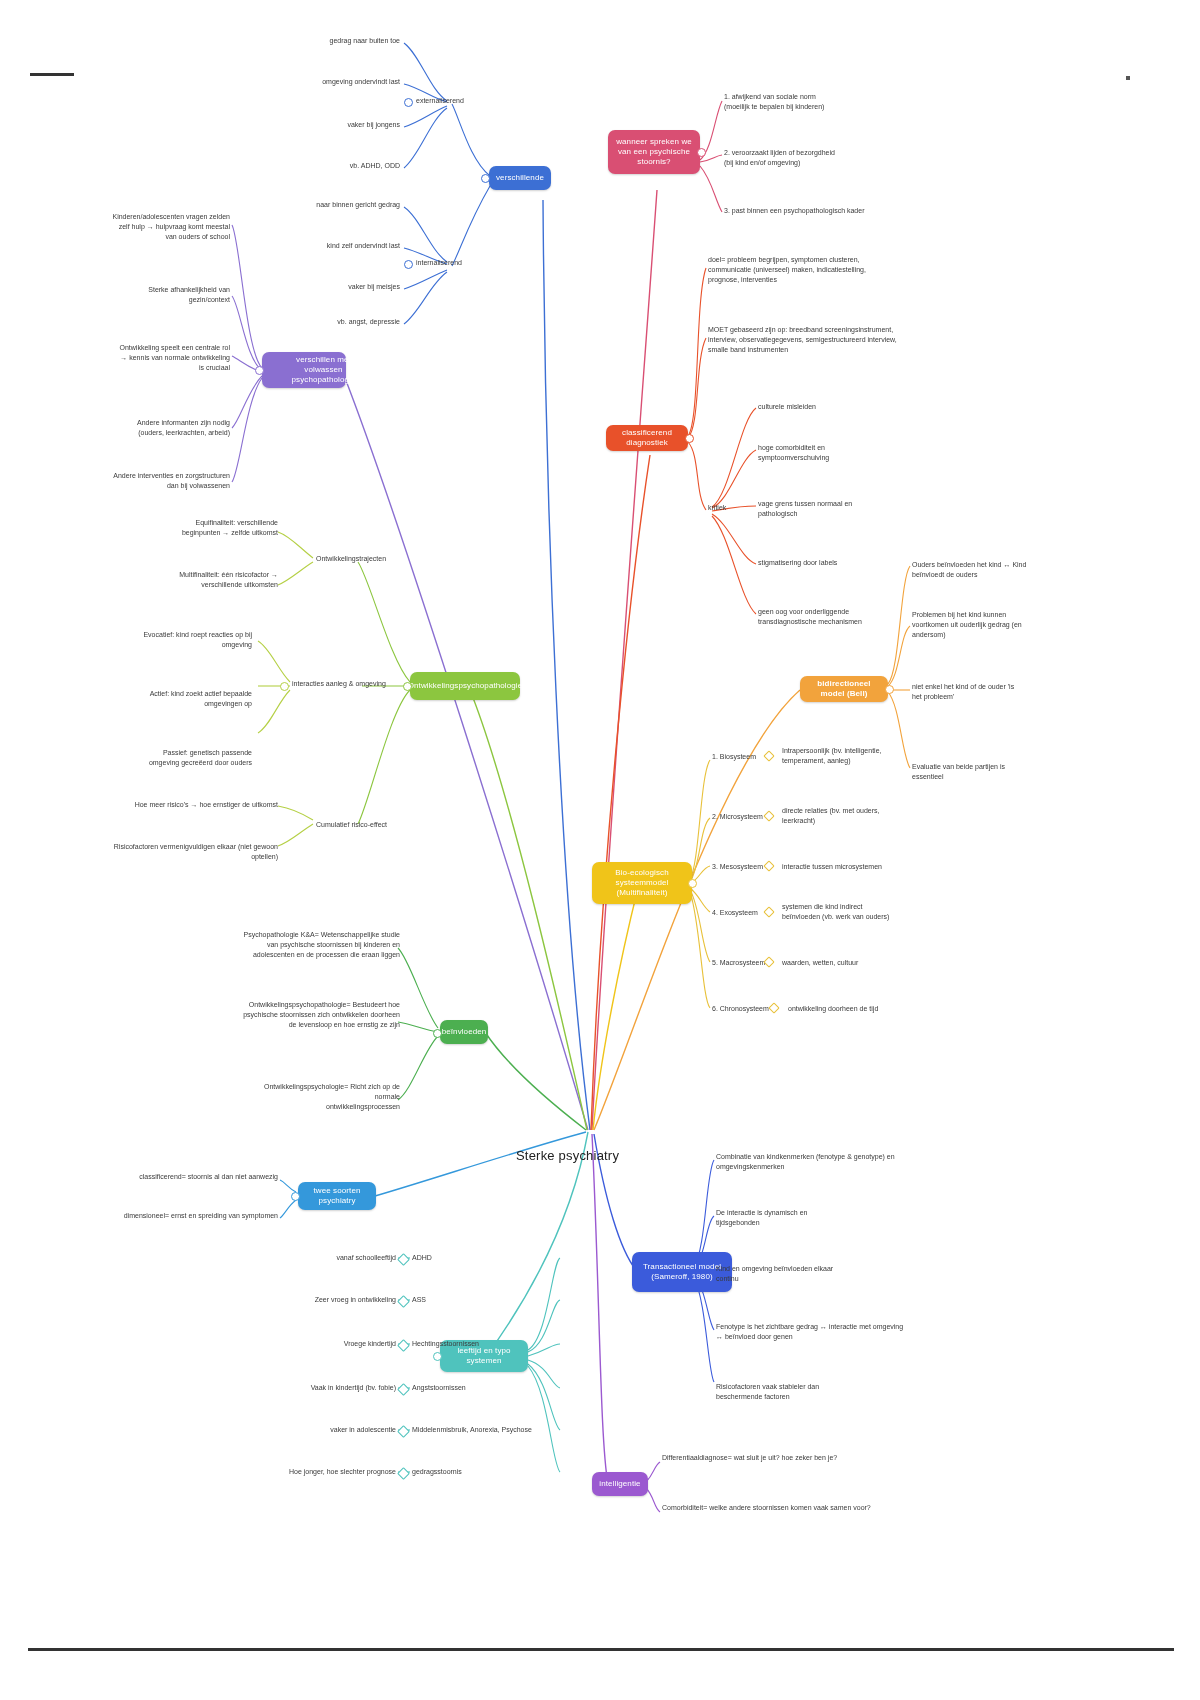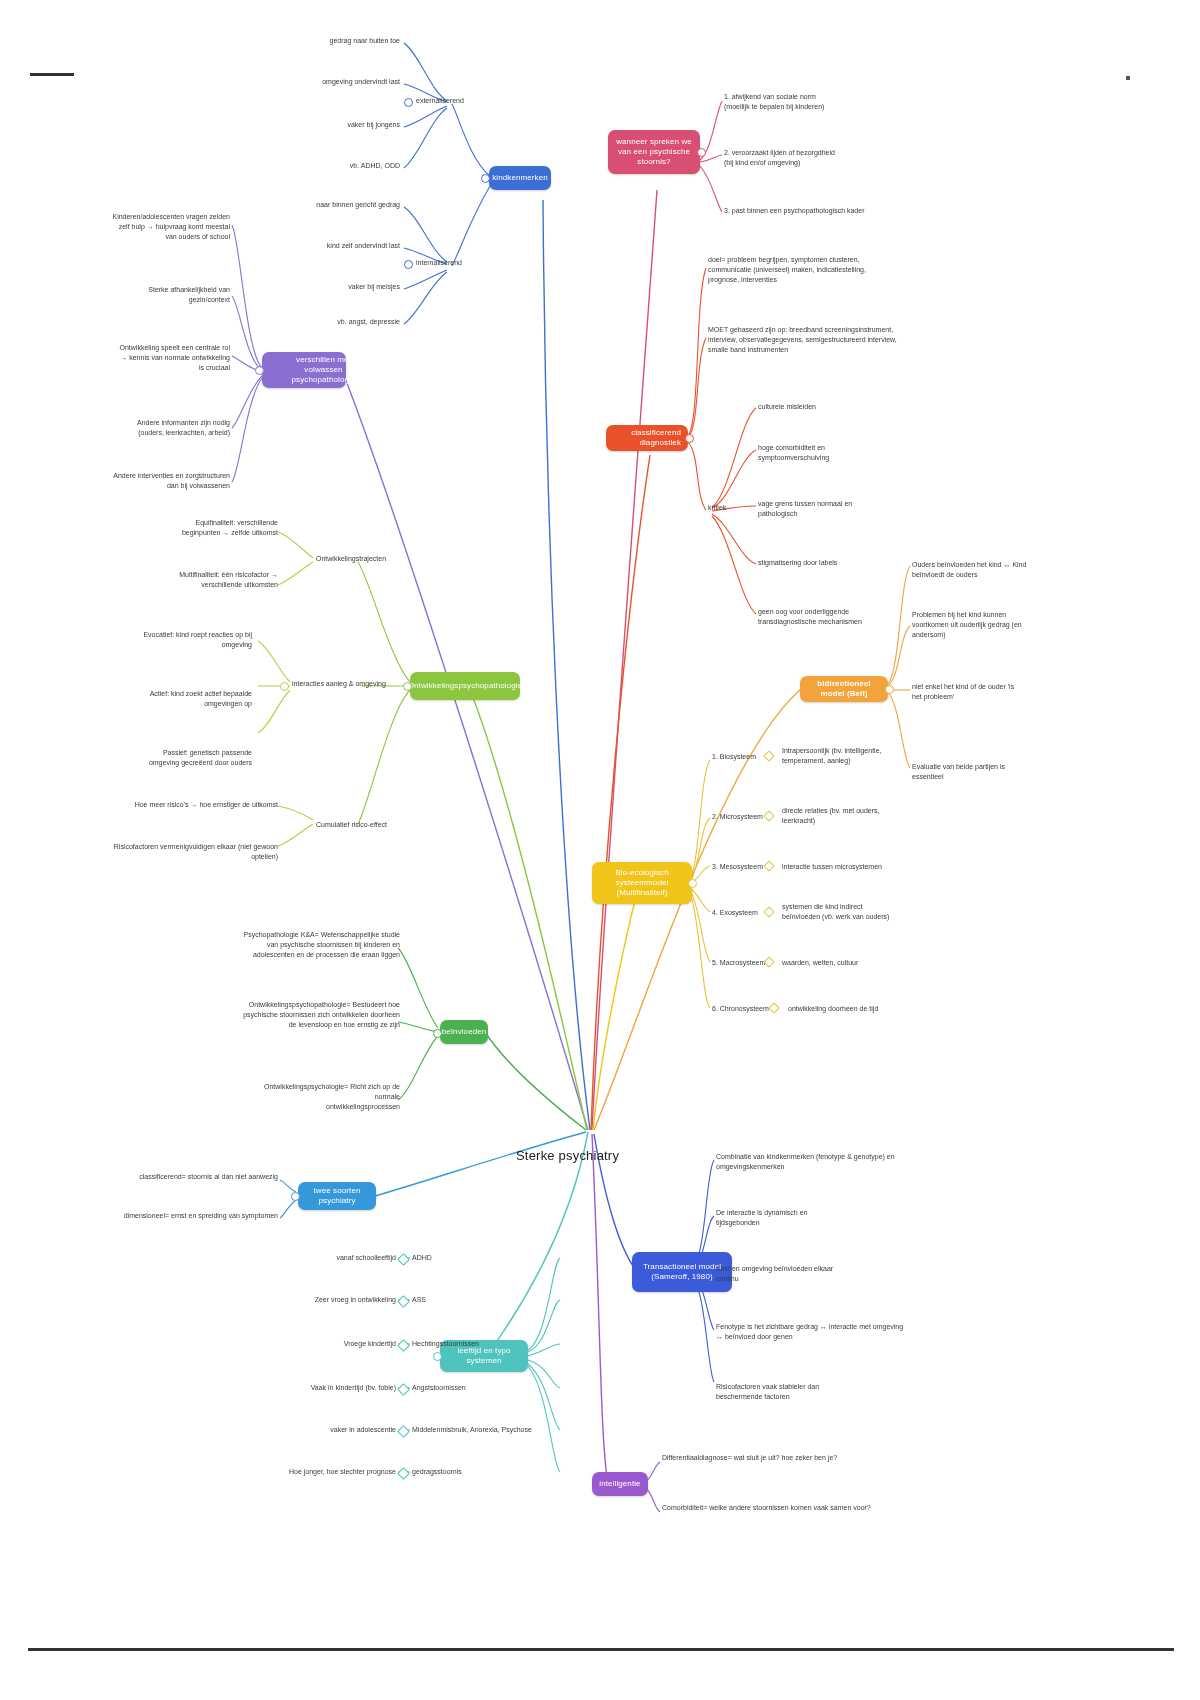--- a/index.html
+++ b/index.html
@@ -140,21 +140,21 @@
       <path d="M694,1276 C706,1288 708,1322 714,1330" stroke="#3b5bdb"></path>
       <path d="M694,1278 C706,1300 708,1372 714,1382" stroke="#3b5bdb"></path>
 
       <path d="M646,1482 C654,1474 654,1466 660,1462" stroke="#9b59d0"></path>
       <path d="M646,1488 C654,1496 654,1508 660,1512" stroke="#9b59d0"></path>
     </g>
   </svg>
 
   <div class="center" style="left:516px;top:1148px;">Sterke psychiatry</div>
 
-  <div class="node" style="left:489px;top:166px;width:62px;height:24px;background:#3c6fd4;">kindkenmerken</div>
+  <div class="node" style="left:489px;top:166px;width:62px;height:24px;background:#3c6fd4;">verschillende</div>
   <div class="connector" style="left:481px;top:174px;border-color:#3c6fd4;"></div>
 
   <div class="leaf l" style="left:416px;top:96px;width:64px;">externaliserend</div>
   <div class="connector" style="left:404px;top:98px;border-color:#3c6fd4;"></div>
   <div class="leaf r" style="left:260px;top:36px;width:140px;">gedrag naar buiten toe</div>
   <div class="leaf r" style="left:250px;top:77px;width:150px;">omgeving ondervindt last</div>
   <div class="leaf r" style="left:280px;top:120px;width:120px;">vaker bij jongens</div>
   <div class="leaf r" style="left:280px;top:161px;width:120px;">vb. ADHD, ODD</div>
 
   <div class="leaf l" style="left:416px;top:258px;width:64px;">internaliserend</div>
@@ -165,21 +165,21 @@
   <div class="leaf r" style="left:280px;top:317px;width:120px;">vb. angst, depressie</div>
 
   <div class="node" style="left:608px;top:130px;width:92px;height:44px;background:#d94f73;">wanneer spreken we van een psychische stoornis?</div>
   <div class="connector" style="left:697px;top:148px;border-color:#d94f73;"></div>
   <div class="leaf l" style="left:724px;top:92px;width:170px;">1. afwijkend van sociale norm
 (moeilijk te bepalen bij kinderen)</div>
   <div class="leaf l" style="left:724px;top:148px;width:180px;">2. veroorzaakt lijden of bezorgdheid
 (bij kind en/of omgeving)</div>
   <div class="leaf l" style="left:724px;top:206px;width:190px;">3. past binnen een psychopathologisch kader</div>
 
-  <div class="node" style="left:606px;top:425px;width:82px;height:26px;background:#e8512a;text-align:right;">classificerend diagnostiek</div>
+  <div class="node" style="left:606px;top:425px;width:82px;height:26px;background:#e8512a;">classificerend diagnostiek</div>
   <div class="connector" style="left:685px;top:434px;border-color:#e8512a;"></div>
   <div class="leaf l" style="left:708px;top:255px;width:215px;">doel= probleem begrijpen, symptomen clusteren,
 communicatie (universeel) maken, indicatiestelling,
 prognose, interventies</div>
   <div class="leaf l" style="left:708px;top:325px;width:230px;">MOET gebaseerd zijn op: breedband screeningsinstrument,
 interview, observatiegegevens, semigestructureerd interview,
 smalle band instrumenten</div>
 
   <div class="leaf l" style="left:708px;top:503px;width:40px;">kritiek</div>
   <div class="connector" style="left:709px;top:504px;border-color:#e8512a;opacity:0;"></div>

